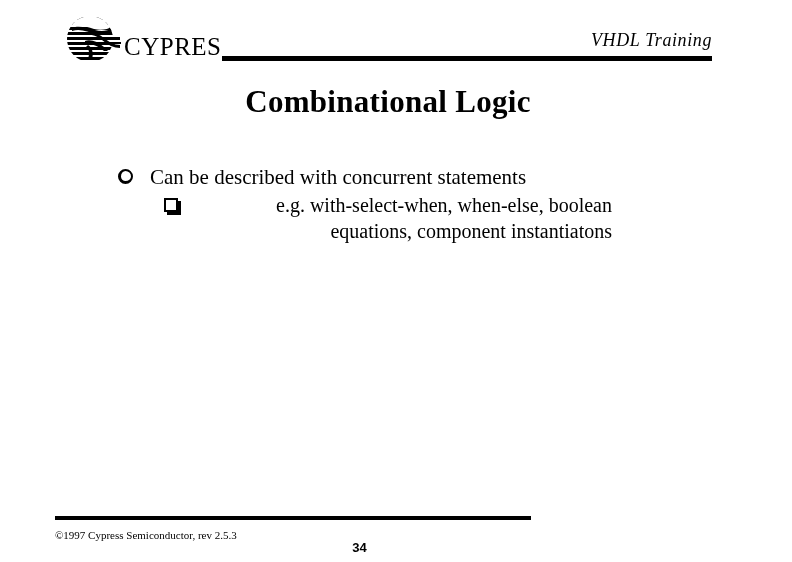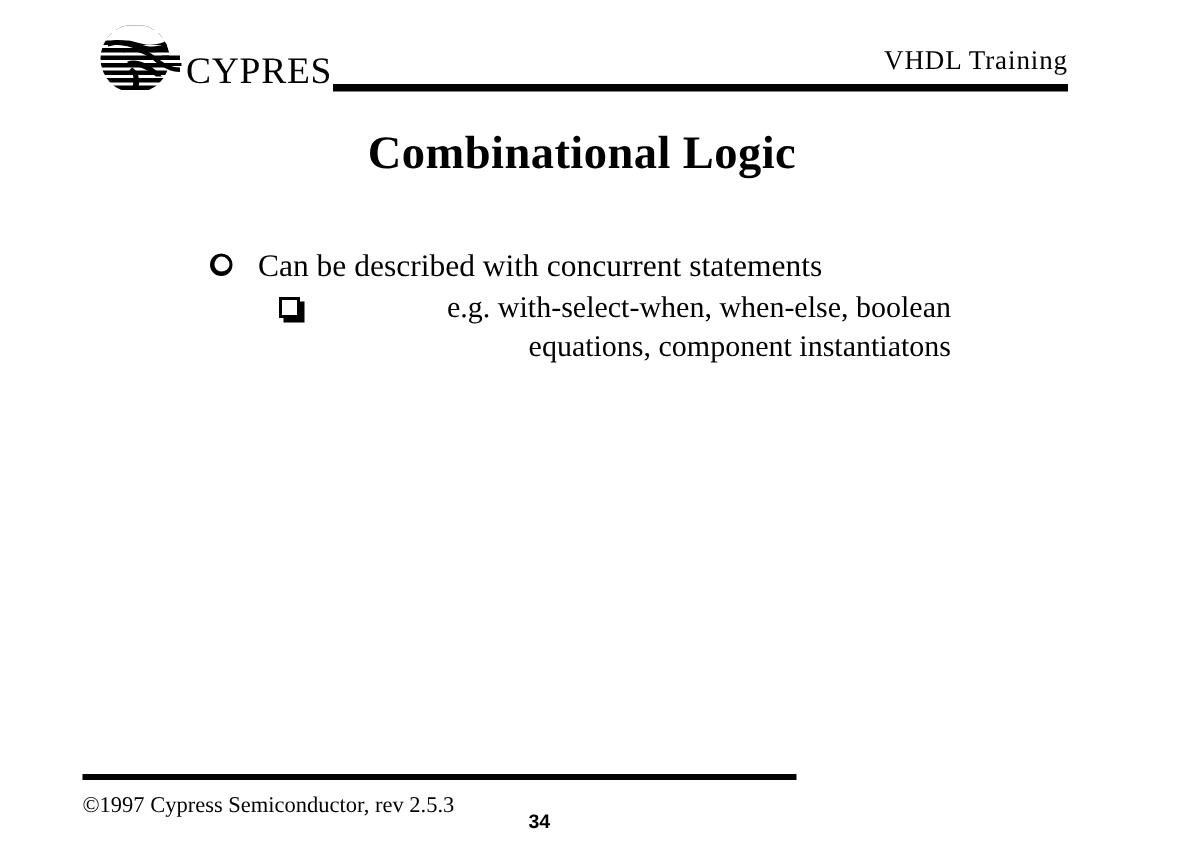--- a/index.html
+++ b/index.html
@@ -25,20 +25,21 @@
     left: 52px;
     top: 15px;
     width: 168px;
     height: 50px;
   }
   #header-title {
     position: absolute;
     right: 80px;
     top: 30px;
     font-family: "Liberation Serif", "DejaVu Serif", serif;
+    font-style: italic;
     font-size: 18px;
     letter-spacing: 0.6px;
     color: #000000;
     white-space: nowrap;
   }
   #header-rule {
     position: absolute;
     left: 222px;
     top: 56px;
     width: 490px;
@@ -64,21 +65,20 @@
   #body {
     position: absolute;
     left: 0;
     top: 163px;
     width: 792px;
   }
   .bullet-row {
     display: flex;
     align-items: flex-start;
     color: #000000;
-    margin-left: 22px;
   }
   .bullet-row.level-1 {
     padding-left: 118px;
     font-size: 21px;
     line-height: 28px;
     margin-bottom: 1px;
   }
   .bullet-row.level-2 {
     padding-left: 164px;
     font-size: 20px;
@@ -133,21 +133,21 @@
     top: 516px;
     width: 476px;
     height: 4px;
     background: #000000;
   }
   #copyright {
     position: absolute;
     left: 55px;
     top: 529px;
     font-family: "Liberation Serif", "DejaVu Serif", serif;
-    font-size: 15px;
+    font-size: 11px;
     color: #000000;
     white-space: nowrap;
   }
   #page-number {
     position: absolute;
     left: 0;
     top: 540px;
     width: 719px;
     text-align: center;
     font-family: "Liberation Sans", "DejaVu Sans", sans-serif;

